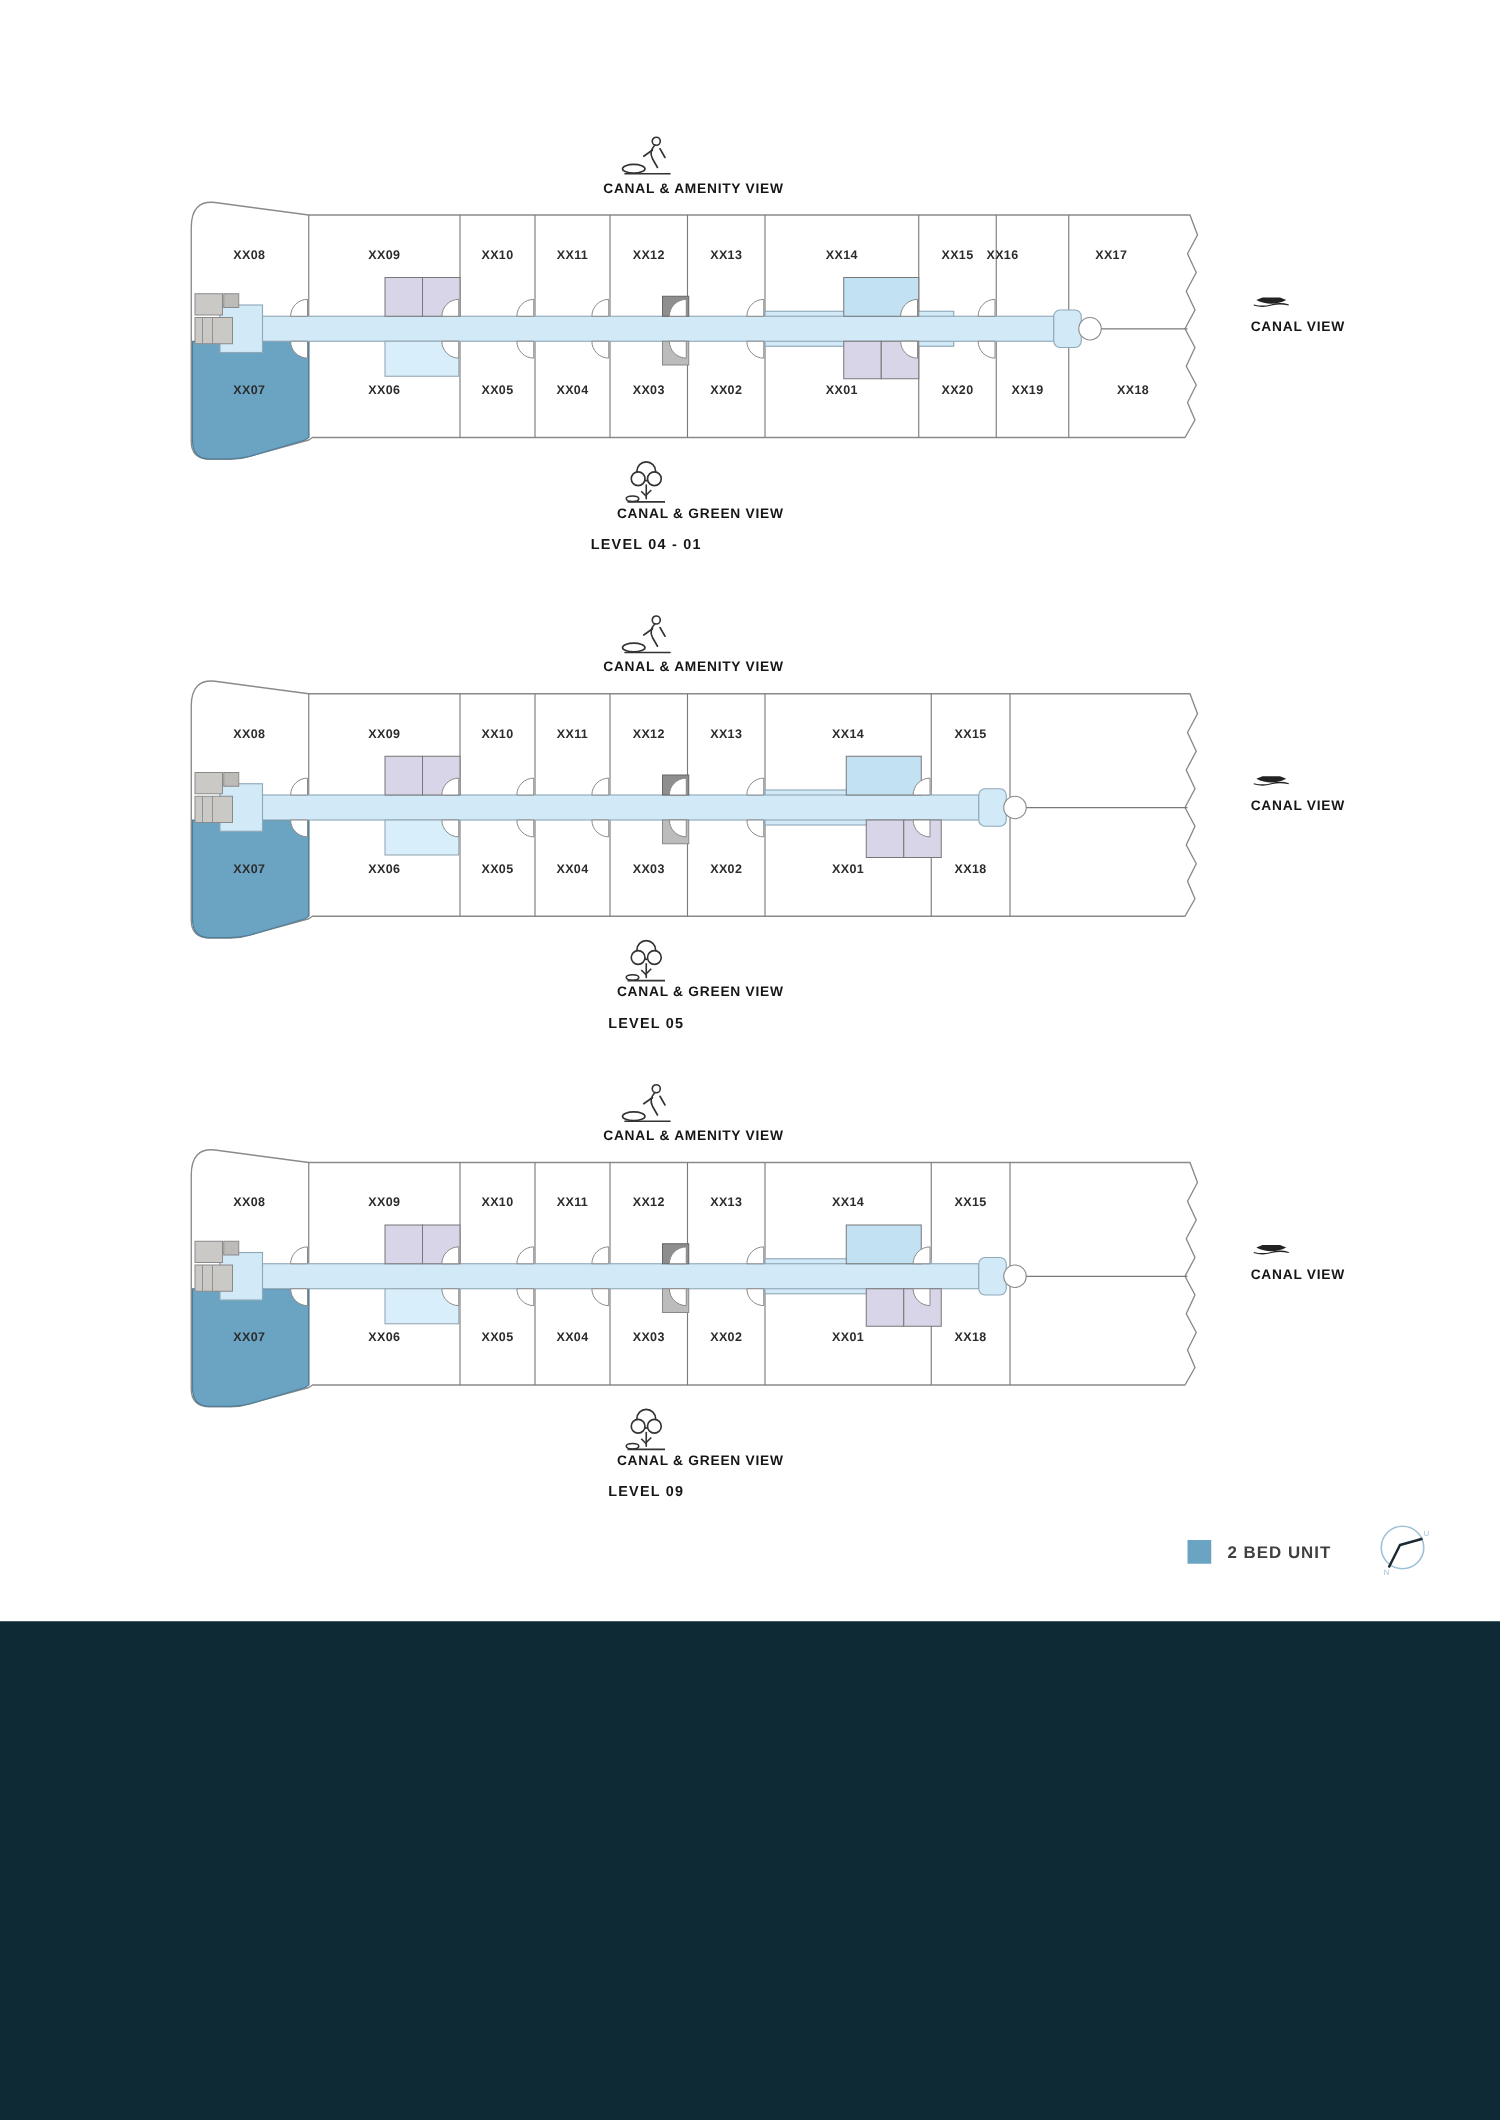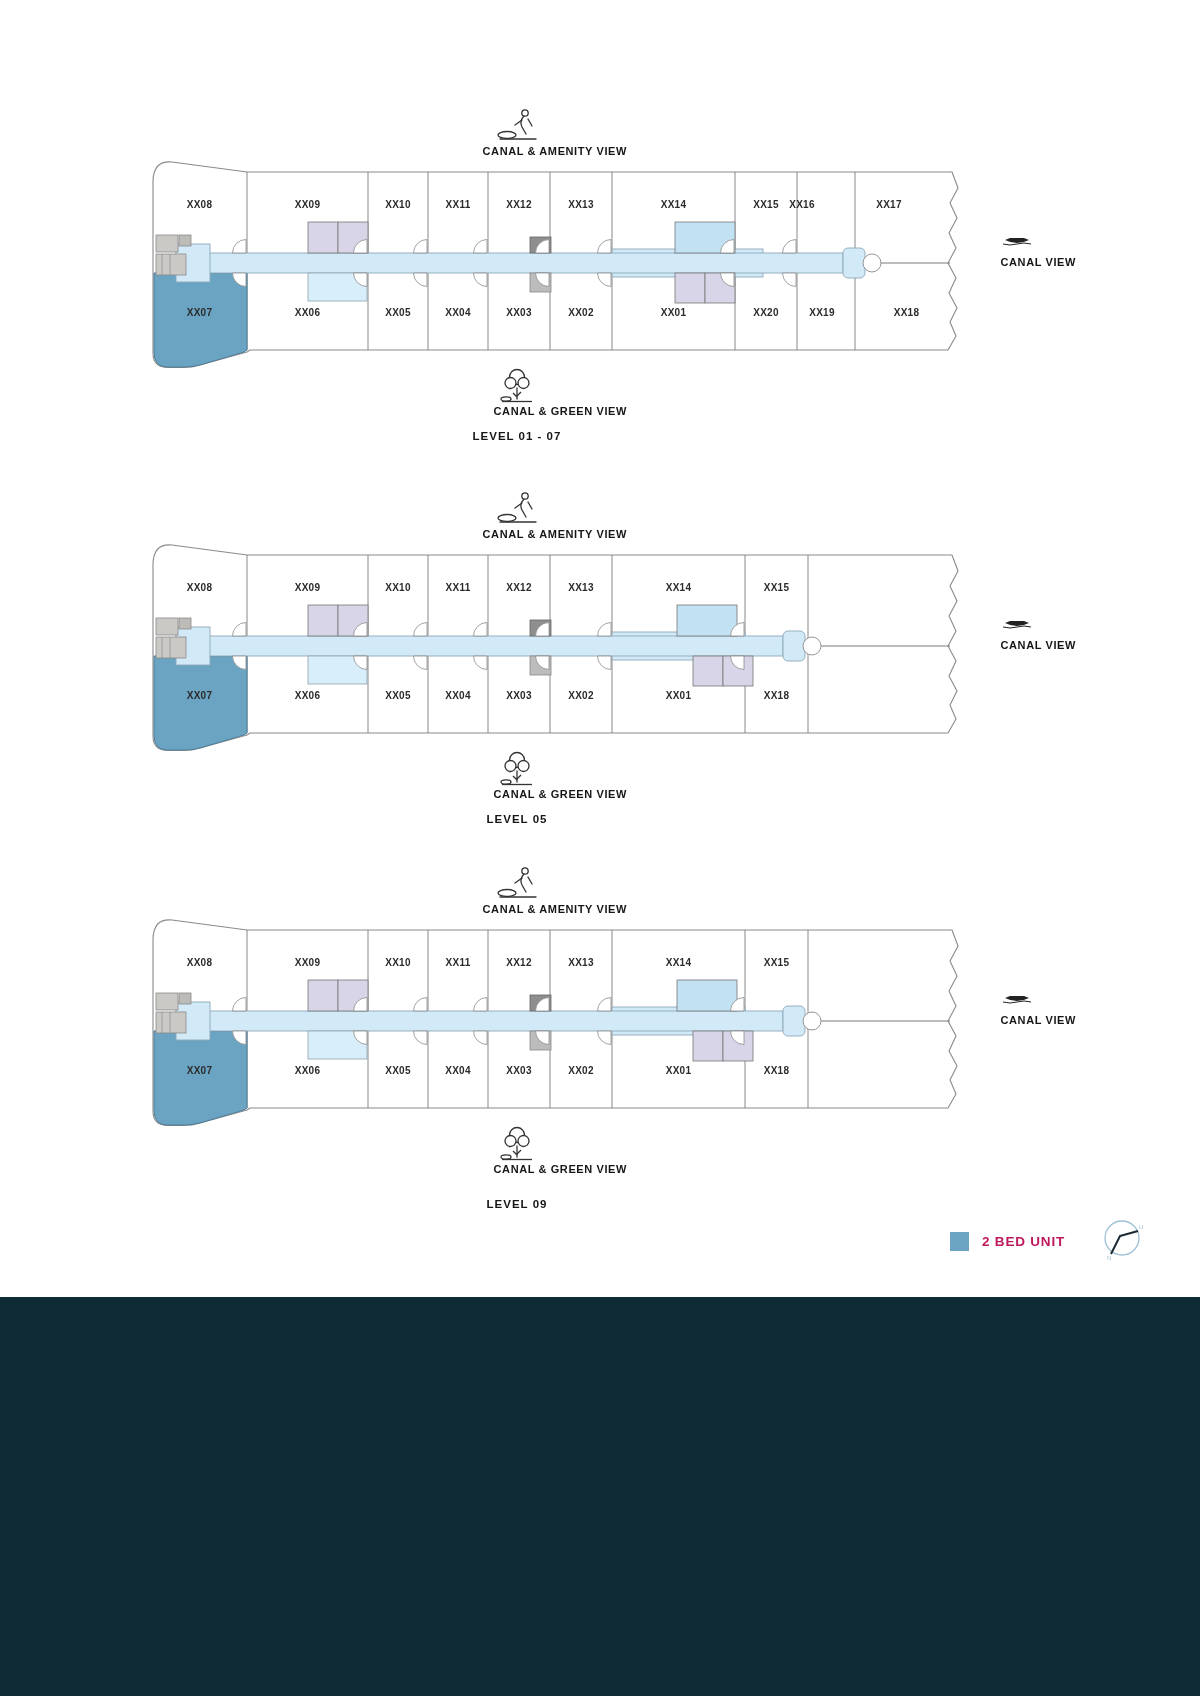--- a/index.html
+++ b/index.html
@@ -12,21 +12,21 @@
   .ulabel{position:absolute;width:74px;margin-left:-37px;text-align:center;
           font:700 10px/14px "Liberation Sans",sans-serif;color:#2b2b2b;letter-spacing:.3px;}
   .viewlabel{position:absolute;text-align:right;font:700 11px/14px "Liberation Sans",sans-serif;
              color:#161616;letter-spacing:.6px;}
   .levellabel{position:absolute;text-align:center;font:700 11.5px/14px "Liberation Sans",sans-serif;
               color:#161616;letter-spacing:1px;}
   .icoabs{position:absolute;}
   
   .legend-swatch{position:absolute;left:950px;top:1232px;width:19px;height:19px;background:#6ba4c3;}
   .legend-label{position:absolute;left:982px;top:1232px;height:19px;
-                font:700 13.5px/19px "Liberation Sans",sans-serif;color:#be185d;letter-spacing:.8px;}
+                font:700 13.5px/19px "Liberation Sans",sans-serif;color:#404040;letter-spacing:.8px;}
   
   .panel{position:absolute;left:0;top:1297px;width:1200px;height:399px;background:#0d2a35;}
 </style>
 </head>
 <body>
 
 <div class="page">
 
   <div id="plans">
       <div class="plan-block" style="top: 92px;">
@@ -99,21 +99,21 @@
             <path d="M2,35.5 L32,35.5" fill="none"></path>
           </g>
         </svg>
         <svg class="icoabs" style="left:862px;top:143px" width="30" height="13" viewBox="0 0 30 13">
           <path d="M3,5 Q15,11 27,5 L22,3 L8,3 Z" fill="#222"></path>
           <path d="M1,9 Q8,11 15,9 T29,9" fill="none" stroke="#222" stroke-width="1"></path>
         </svg>
         <div class="viewlabel" style="left:267px;top:52px;width:220px">CANAL &amp; AMENITY VIEW</div>
         <div class="viewlabel" style="left:816px;top:163px;width:120px">CANAL VIEW</div>
         <div class="viewlabel" style="left:267px;top:312px;width:220px">CANAL &amp; GREEN VIEW</div>
-        <div class="levellabel" style="left:267px;top:337px;width:220px">LEVEL 01 - 07</div>
+        <div class="levellabel" style="left:267px;top:337px;width:220px">LEVEL 04 - 01</div>
         <div class="ulabel" style="left:59.5px;top:106px">XX08</div>
         <div class="ulabel" style="left:167.5px;top:106px">XX09</div>
         <div class="ulabel" style="left:258px;top:106px">XX10</div>
         <div class="ulabel" style="left:318px;top:106px">XX11</div>
         <div class="ulabel" style="left:379px;top:106px">XX12</div>
         <div class="ulabel" style="left:441px;top:106px">XX13</div>
         <div class="ulabel" style="left:533.5px;top:106px">XX14</div>
         <div class="ulabel" style="left:626px;top:106px">XX15</div>
         <div class="ulabel" style="left:662px;top:106px">XX16</div>
         <div class="ulabel" style="left:749px;top:106px">XX17</div>
@@ -287,21 +287,21 @@
             <path d="M2,35.5 L32,35.5" fill="none"></path>
           </g>
         </svg>
         <svg class="icoabs" style="left:862px;top:143px" width="30" height="13" viewBox="0 0 30 13">
           <path d="M3,5 Q15,11 27,5 L22,3 L8,3 Z" fill="#222"></path>
           <path d="M1,9 Q8,11 15,9 T29,9" fill="none" stroke="#222" stroke-width="1"></path>
         </svg>
         <div class="viewlabel" style="left:267px;top:52px;width:220px">CANAL &amp; AMENITY VIEW</div>
         <div class="viewlabel" style="left:816px;top:163px;width:120px">CANAL VIEW</div>
         <div class="viewlabel" style="left:267px;top:312px;width:220px">CANAL &amp; GREEN VIEW</div>
-        <div class="levellabel" style="left:267px;top:347px;width:220px">LEVEL 09</div>
+        <div class="levellabel" style="left:267px;top:337px;width:220px">LEVEL 09</div>
         <div class="ulabel" style="left:59.5px;top:106px">XX08</div>
         <div class="ulabel" style="left:167.5px;top:106px">XX09</div>
         <div class="ulabel" style="left:258px;top:106px">XX10</div>
         <div class="ulabel" style="left:318px;top:106px">XX11</div>
         <div class="ulabel" style="left:379px;top:106px">XX12</div>
         <div class="ulabel" style="left:441px;top:106px">XX13</div>
         <div class="ulabel" style="left:538.5px;top:106px">XX14</div>
         <div class="ulabel" style="left:636.5px;top:106px">XX15</div>
         <div class="ulabel" style="left:59.5px;top:214px">XX07</div>
         <div class="ulabel" style="left:167.5px;top:214px">XX06</div>

